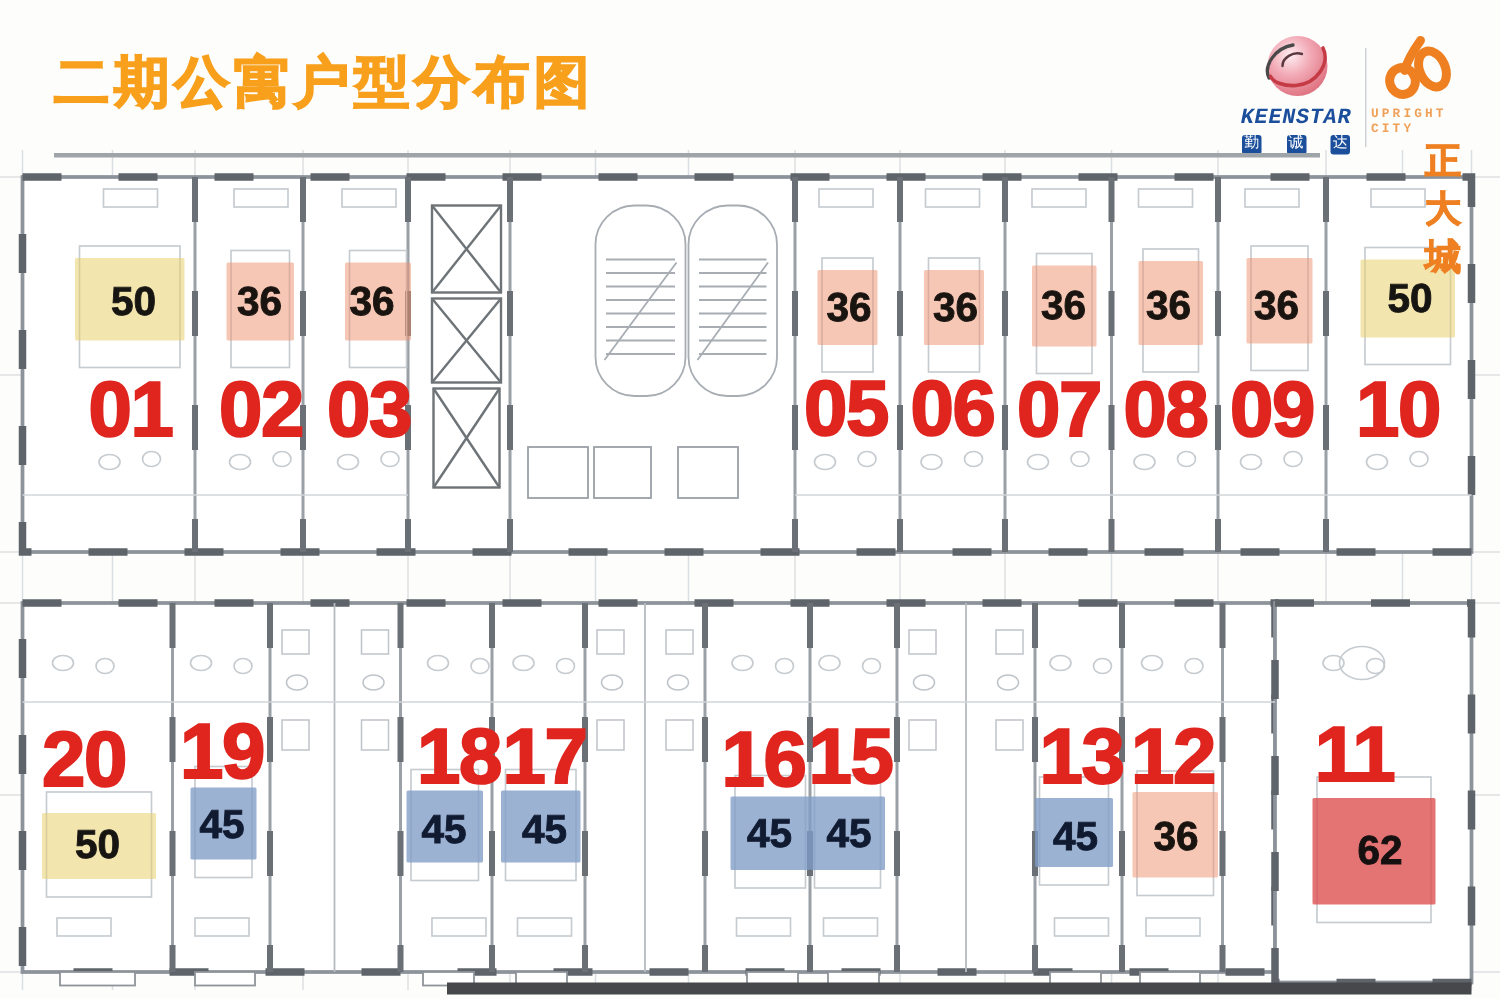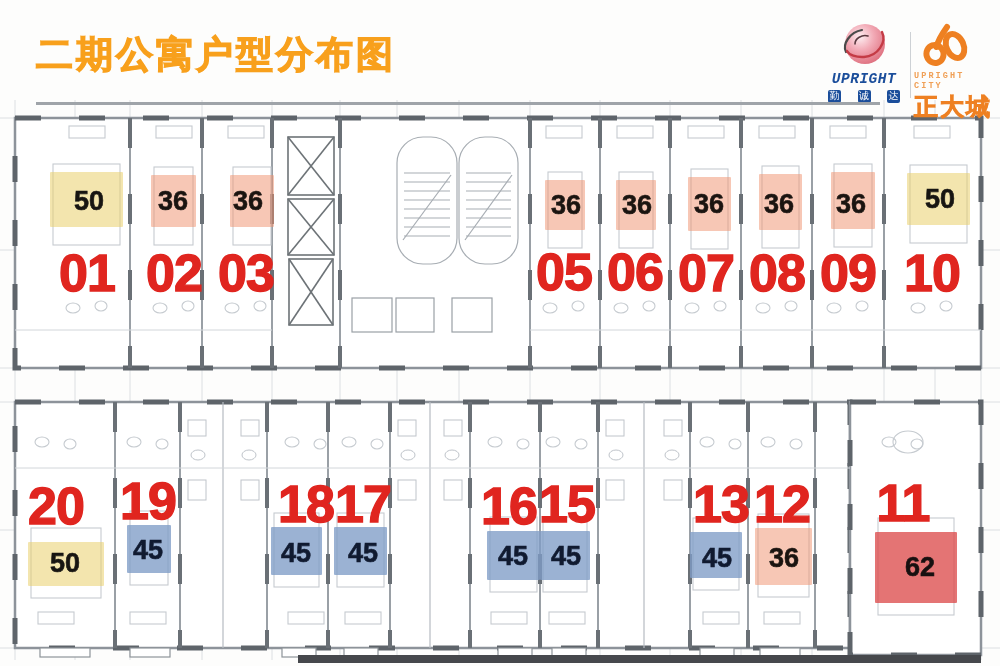--- a/index.html
+++ b/index.html
@@ -320,38 +320,38 @@
             <stop offset="0%" stop-color="#fdeef1"></stop>
             <stop offset="45%" stop-color="#f2aab6"></stop>
             <stop offset="100%" stop-color="#dd6c7b"></stop>
           </radialGradient>
         </defs>
         <circle cx="25" cy="22" r="20" fill="url(#sph)"></circle>
         <path d="M6,30 C2,22 10,10 22,8" fill="none" stroke="#4a4a4a" stroke-width="2.2" stroke-linecap="round"></path>
         <path d="M42,10 C47,20 38,34 24,35 C16,35.5 9,33 7,29" fill="none" stroke="#c43b45" stroke-width="2.4" stroke-linecap="round"></path>
         <path d="M15,22 a9,7 -18 0 1 13,-8" fill="none" stroke="#5a3a40" stroke-width="1.6" stroke-linecap="round"></path>
       </svg>
-      <div class="keenstar-name" style="color: rgb(27, 78, 155);">UPRIGHT</div>
+      <div class="keenstar-name" style="color: rgb(27, 78, 155);">KEENSTAR</div>
       <div class="keenstar-cn">
         <span>勤</span>
         <span>诚</span>
         <span>达</span>
       </div>
     </div>
 
     <div class="logo-divider"></div>
 
     <div class="upright">
       <svg width="56" height="44" viewBox="0 0 56 44">
         <g fill="none" stroke="#ee8022" stroke-width="6" stroke-linecap="round">
           <path d="M33,5 C28,12 24,19 22.5,25"></path>
           <ellipse cx="21" cy="32" rx="8.5" ry="9" transform="rotate(-18 21 32)"></ellipse>
           <ellipse cx="41" cy="24" rx="8.5" ry="12.5" transform="rotate(-24 41 24)"></ellipse>
         </g>
       </svg>
       <div class="upright-en" style="color: rgb(240, 160, 87);">UPRIGHT CITY</div>
-      <div class="upright-cn" style="color: rgb(238, 128, 34);">正大城</div>
+      <div class="upright-cn" style="color: rgb(238, 128, 34); margin-left: 36px;">正大城</div>
     </div>
 
     <div class="rule"></div>
   </div>
 
 </div>
 
 </body></html>

